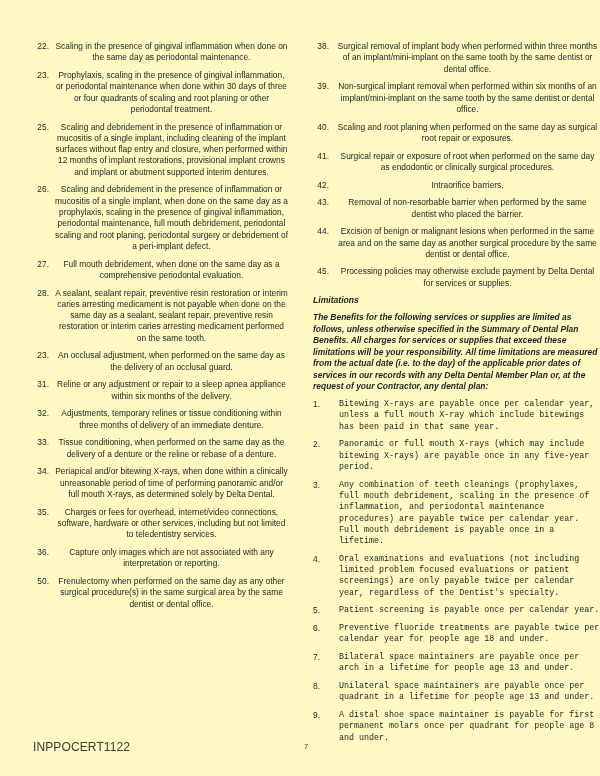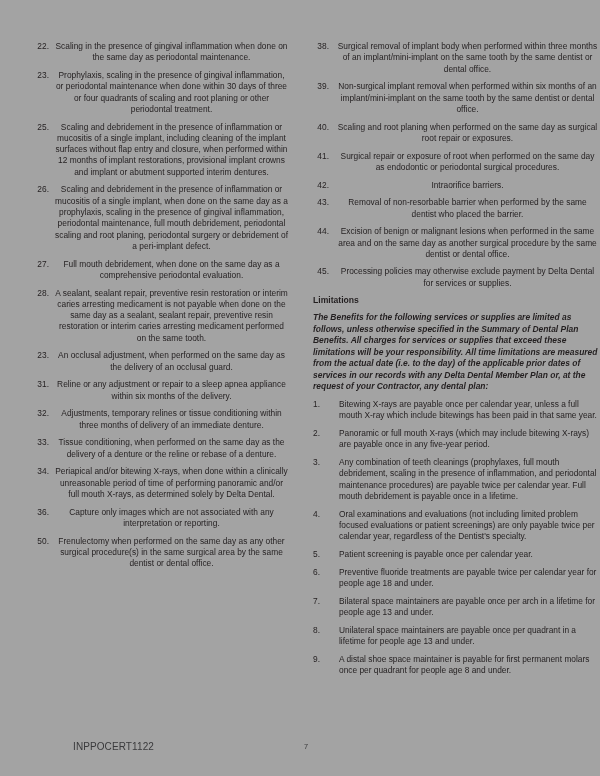--- a/index.html
+++ b/index.html
@@ -14,21 +14,21 @@
     position: relative;
     overflow: hidden;
     font-family: "Liberation Sans", sans-serif;
     color: #231f20;
     -webkit-font-smoothing: antialiased;
   }
 
   .page {
     position: absolute;
     inset: 0;
-    background: #a3a3a3;
+    background: #fef9c3;
   }
 
   .columns {
     position: absolute;
     left: 0;
     top: 41px;
     width: 600px;
     display: flex;
     flex-direction: row;
     align-items: flex-start;
@@ -74,20 +74,21 @@
   ol.numlist > li > .txt {
     display: block;
     text-align: center;
   }
 
   
   .section-heading {
     font-size: 8.6px;
     line-height: 11.5px;
     font-weight: bold;
+    font-style: italic;
     margin: 4.5px 0 5.5px 0;
   }
   .lead-para {
     font-size: 8.45px;
     line-height: 11.45px;
     font-weight: bold;
     margin: 0 0 6.5px 0;
     font-style: italic;
   }
 
@@ -107,39 +108,39 @@
     position: absolute;
     left: 0;
     top: 0;
     width: 12px;
     text-align: left;
     font-size: 8.35px;
     line-height: 11.3px;
   }
   ol.limlist > li > .txt {
     display: block;
+    font-family: Liberation Mono, monospace;
   }
 
   
   .footer {
     position: absolute;
     left: 0;
     right: 0;
     top: 742px;
     height: 20px;
   }
   .footer .doc-code {
     position: absolute;
     left: 33px;
     top: 0;
-    font-size: 10px;
+    font-size: 12px;
     line-height: 10px;
     letter-spacing: 0.01em;
     color: #3a3a3c;
-    margin-left: 40px;
   }
   .footer .page-num {
     position: absolute;
     left: 0;
     top: 0;
     width: 612px;
     text-align: center;
     font-size: 7.4px;
     line-height: 10px;
     color: #3a3a3c;
@@ -192,20 +193,24 @@
           </li>
           <li>
             <span class="num">33.</span>
             <span class="txt">Tissue conditioning, when performed on the same day as the delivery of a denture or the reline or rebase of a denture.</span>
           </li>
           <li>
             <span class="num">34.</span>
             <span class="txt">Periapical and/or bitewing X-rays, when done within a clinically unreasonable period of time of performing panoramic and/or full mouth X-rays, as determined solely by Delta Dental.</span>
           </li>
           <li>
+            <span class="num">35.</span>
+            <span class="txt">Charges or fees for overhead, internet/video connections, software, hardware or other services, including but not limited to teledentistry services.</span>
+          </li>
+          <li>
             <span class="num">36.</span>
             <span class="txt">Capture only images which are not associated with any interpretation or reporting.</span>
           </li>
           <li>
             <span class="num">50.</span>
             <span class="txt">Frenulectomy when performed on the same day as any other surgical procedure(s) in the same surgical area by the same dentist or dental office.</span>
           </li>
         </ol>
     </div>
 
@@ -218,21 +223,21 @@
           <li>
             <span class="num">39.</span>
             <span class="txt">Non-surgical implant removal when performed within six months of an implant/mini-implant on the same tooth by the same dentist or dental office.</span>
           </li>
           <li>
             <span class="num">40.</span>
             <span class="txt">Scaling and root planing when performed on the same day as surgical root repair or exposures.</span>
           </li>
           <li>
             <span class="num">41.</span>
-            <span class="txt">Surgical repair or exposure of root when performed on the same day as endodontic or periodontal surgical procedures.</span>
+            <span class="txt">Surgical repair or exposure of root when performed on the same day as endodontic or clinically surgical procedures.</span>
           </li>
           <li>
             <span class="num">42.</span>
             <span class="txt">Intraorifice barriers.</span>
           </li>
           <li>
             <span class="num">43.</span>
             <span class="txt">Removal of non-resorbable barrier when performed by the same dentist who placed the barrier.</span>
           </li>
           <li>

